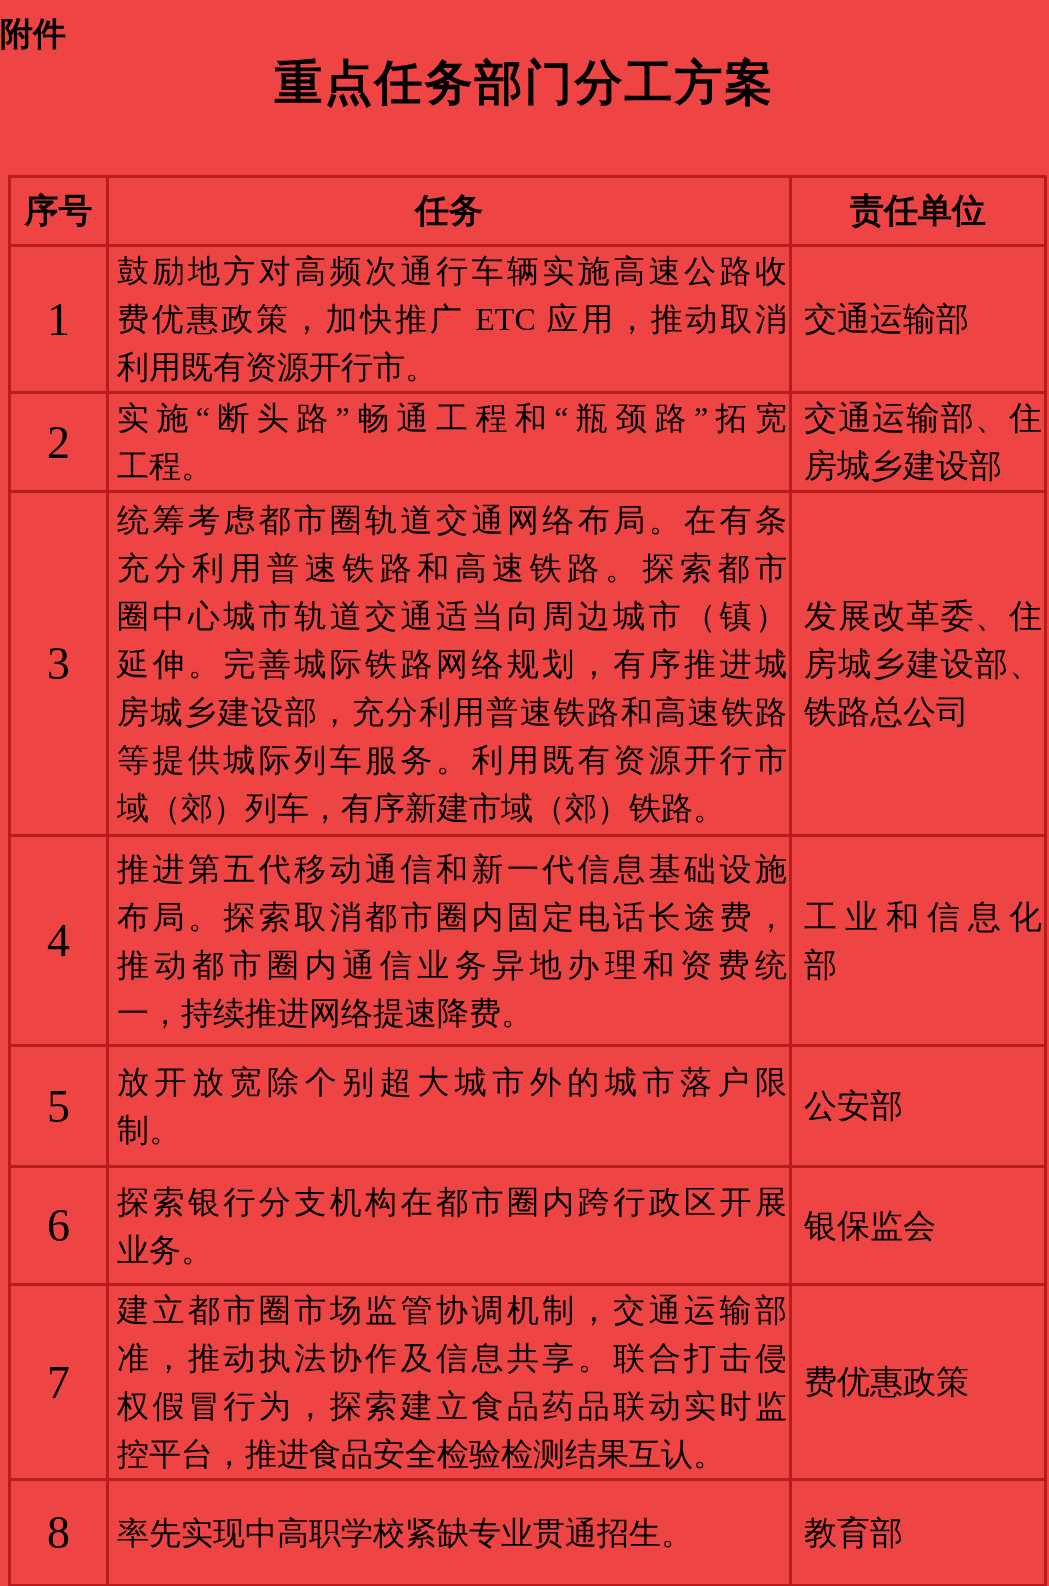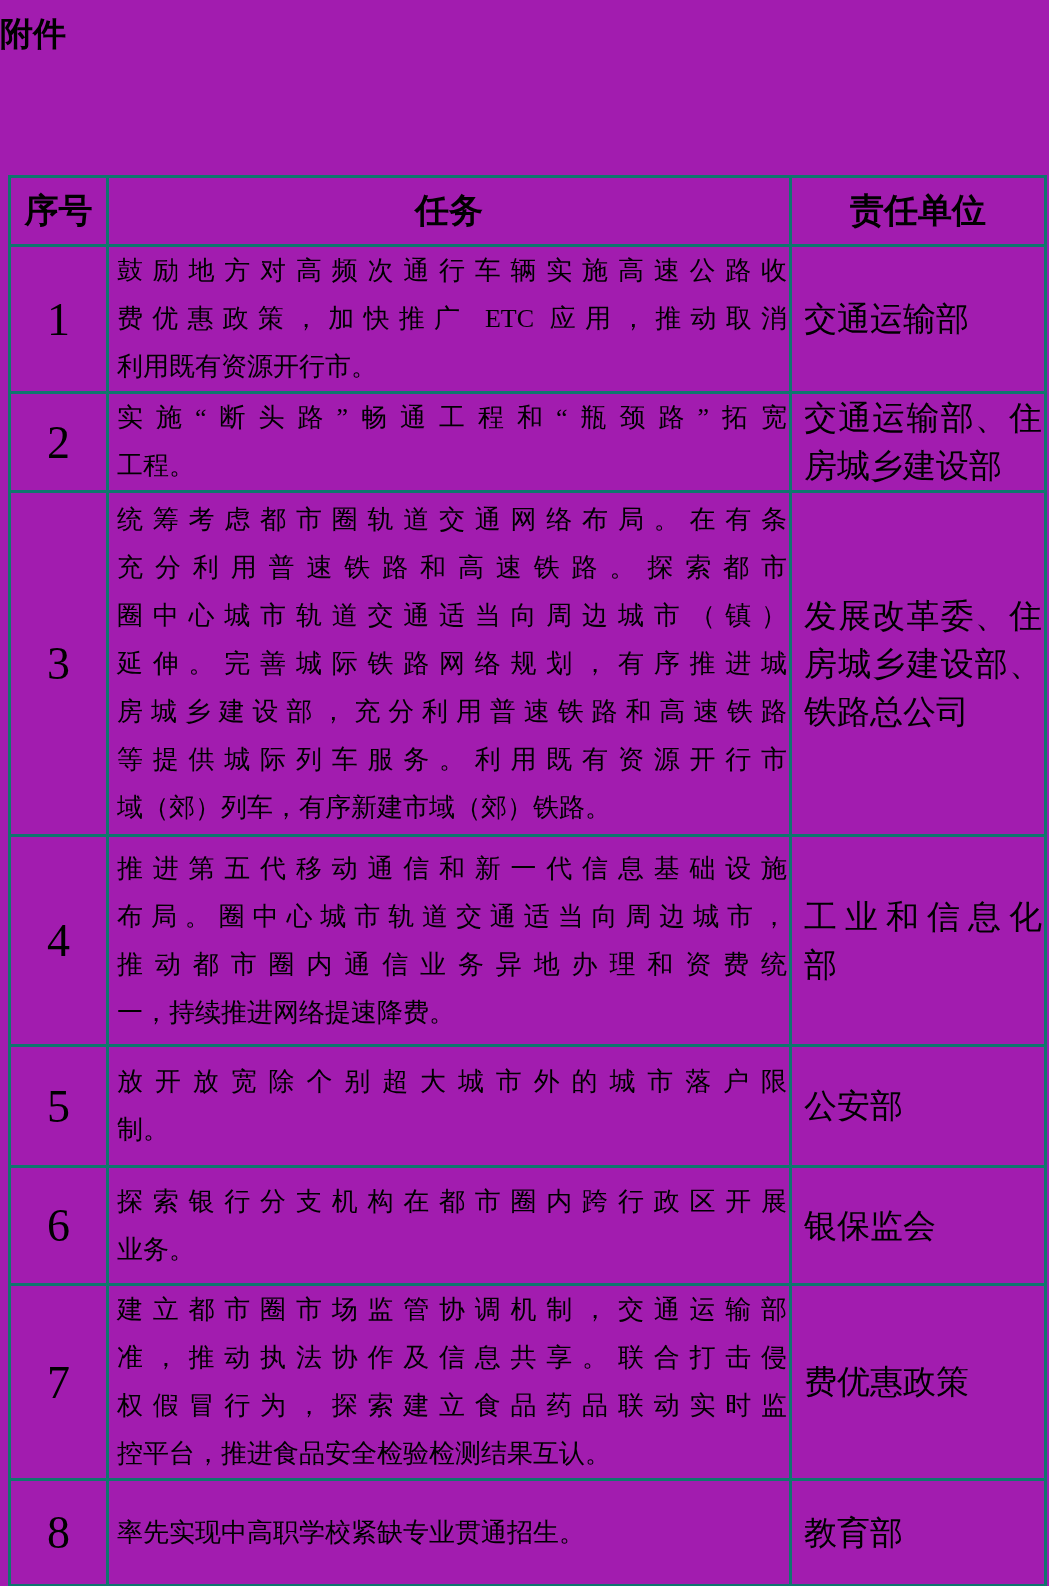--- a/index.html
+++ b/index.html
@@ -4,21 +4,21 @@
 <style>
   html, body {
     margin: 0;
     padding: 0;
     background: #ffffff;
   }
   .page {
     position: relative;
     width: 1049px;
     height: 1586px;
-    background: #a21caf;
+    background: #ef4444;
     color: #000000;
     overflow: hidden;
   }
   .attachment-label {
     position: absolute;
     left: 0px;
     top: 12px;
     font-family: "Liberation Sans", "DejaVu Sans", sans-serif;
     font-weight: bold;
     font-size: 33px;
@@ -41,40 +41,40 @@
   table.task-table {
     position: absolute;
     left: 8px;
     top: 175px;
     width: 1036px;
     border-collapse: collapse;
     table-layout: fixed;
   }
   table.task-table th,
   table.task-table td {
-    border: 3px solid #0f766e;
+    border: 3px solid #b91c1c;
     vertical-align: middle;
     overflow: hidden;
   }
   th.hdr {
     font-family: "Liberation Sans", "DejaVu Sans", sans-serif;
     font-weight: bold;
     font-size: 34px;
     text-align: center;
     color: #000000;
   }
   td.cell-serial {
     font-family: "Liberation Serif", "DejaVu Serif", serif;
     font-size: 46px;
     text-align: center;
     color: #000000;
   }
   td.cell-task {
     font-family: "Liberation Serif", "DejaVu Serif", serif;
-    font-size: 26px;
+    font-size: 32px;
     line-height: 48px;
     padding: 0 2px 0 8px;
     text-align: left;
     color: #000000;
     margin-top: 20px;
   }
   td.cell-unit {
     font-family: "Liberation Serif", "DejaVu Serif", serif;
     font-size: 33px;
     line-height: 48px;
@@ -92,20 +92,21 @@
     text-align-last: left;
   }
 </style>
 </head>
 <body>
 
 <div class="page">
 
   <div class="attachment-label">附件</div>
 
+  <div class="doc-title">重点任务部门分工方案</div>
 
   <table class="task-table">
     <colgroup>
       <col style="width:98px">
       <col style="width:683px">
       <col style="width:255px">
     </colgroup>
     <thead>
       <tr style="height:69px">
         <th class="hdr">序号</th>
@@ -148,21 +149,21 @@
         <td class="cell-unit">
             <div class="ln">发展改革委、住</div>
             <div class="ln">房城乡建设部、</div>
             <div class="ln last">铁路总公司</div>
           </td>
       </tr>
       <tr style="height:210px">
         <td class="cell-serial">4</td>
         <td class="cell-task">
             <div class="ln">推进第五代移动通信和新一代信息基础设施</div>
-            <div class="ln">布局。圈中心城市轨道交通适当向周边城市，</div>
+            <div class="ln">布局。探索取消都市圈内固定电话长途费，</div>
             <div class="ln">推动都市圈内通信业务异地办理和资费统</div>
             <div class="ln last">一，持续推进网络提速降费。</div>
           </td>
         <td class="cell-unit">
             <div class="ln">工业和信息化</div>
             <div class="ln last">部</div>
           </td>
       </tr>
       <tr style="height:121px">
         <td class="cell-serial">5</td>

